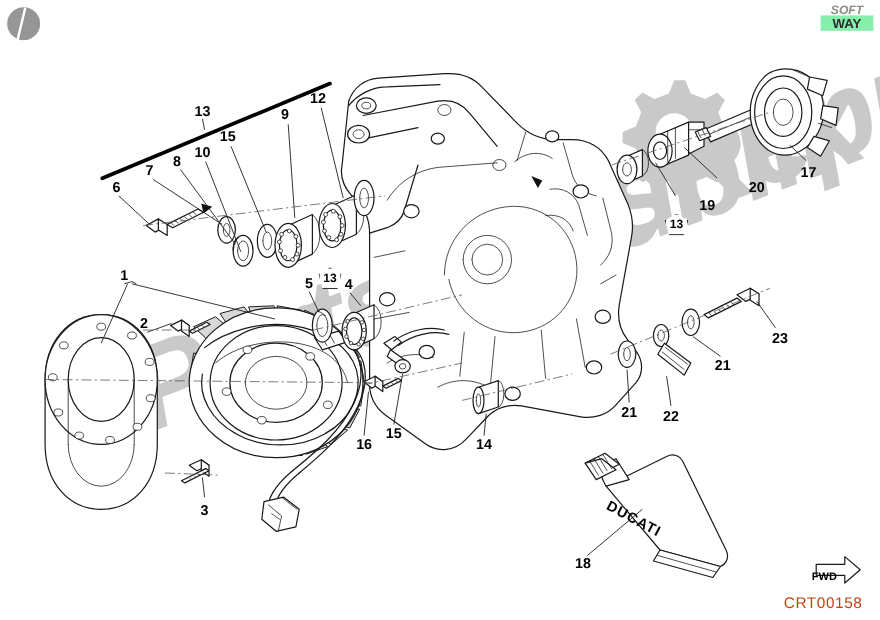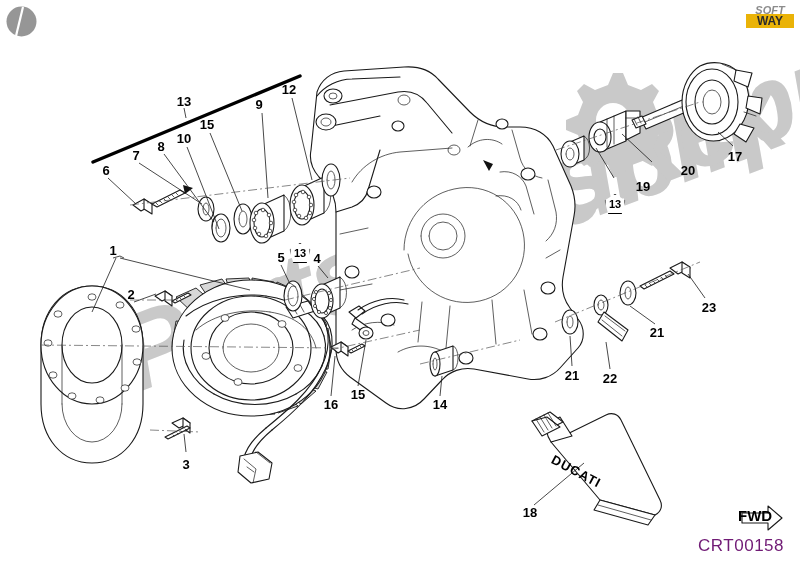--- a/index.html
+++ b/index.html
@@ -82,45 +82,45 @@
   #brand-logo .bl-top {
     top: 0;
     font-size: 11px;
     color: #8c8c8c;
   }
   #brand-logo .bl-bot {
     top: 10px;
     font-size: 12px;
     font-style: normal;
     color: #2b2b2b;
-    background: #eab308;
+    background: #86efac;
   }
   #partcode {
     position: absolute;
     right: 16px;
     bottom: 8px;
     font-family: "Liberation Sans", sans-serif;
-    font-size: 17px;
-    color: #701a75;
+    font-size: 14px;
+    color: #c2410c;
     letter-spacing: 0.5px;
   }
   #fwd-mark {
     position: absolute;
     right: 20px;
     bottom: 30px;
     width: 46px;
     height: 30px;
   }
   #fwd-mark .fwd-text {
     position: absolute;
     left: 4px;
-    top: 3px;
+    top: 15px;
     font-family: "Liberation Sans", sans-serif;
     font-weight: bold;
-    font-size: 15px;
+    font-size: 10px;
     color: #000;
   }
   .wm {
     position: absolute;
     font-family: "Liberation Sans", sans-serif;
     font-weight: bold;
     color: #c9c9c9;
     user-select: none;
     pointer-events: none;
     white-space: nowrap;

